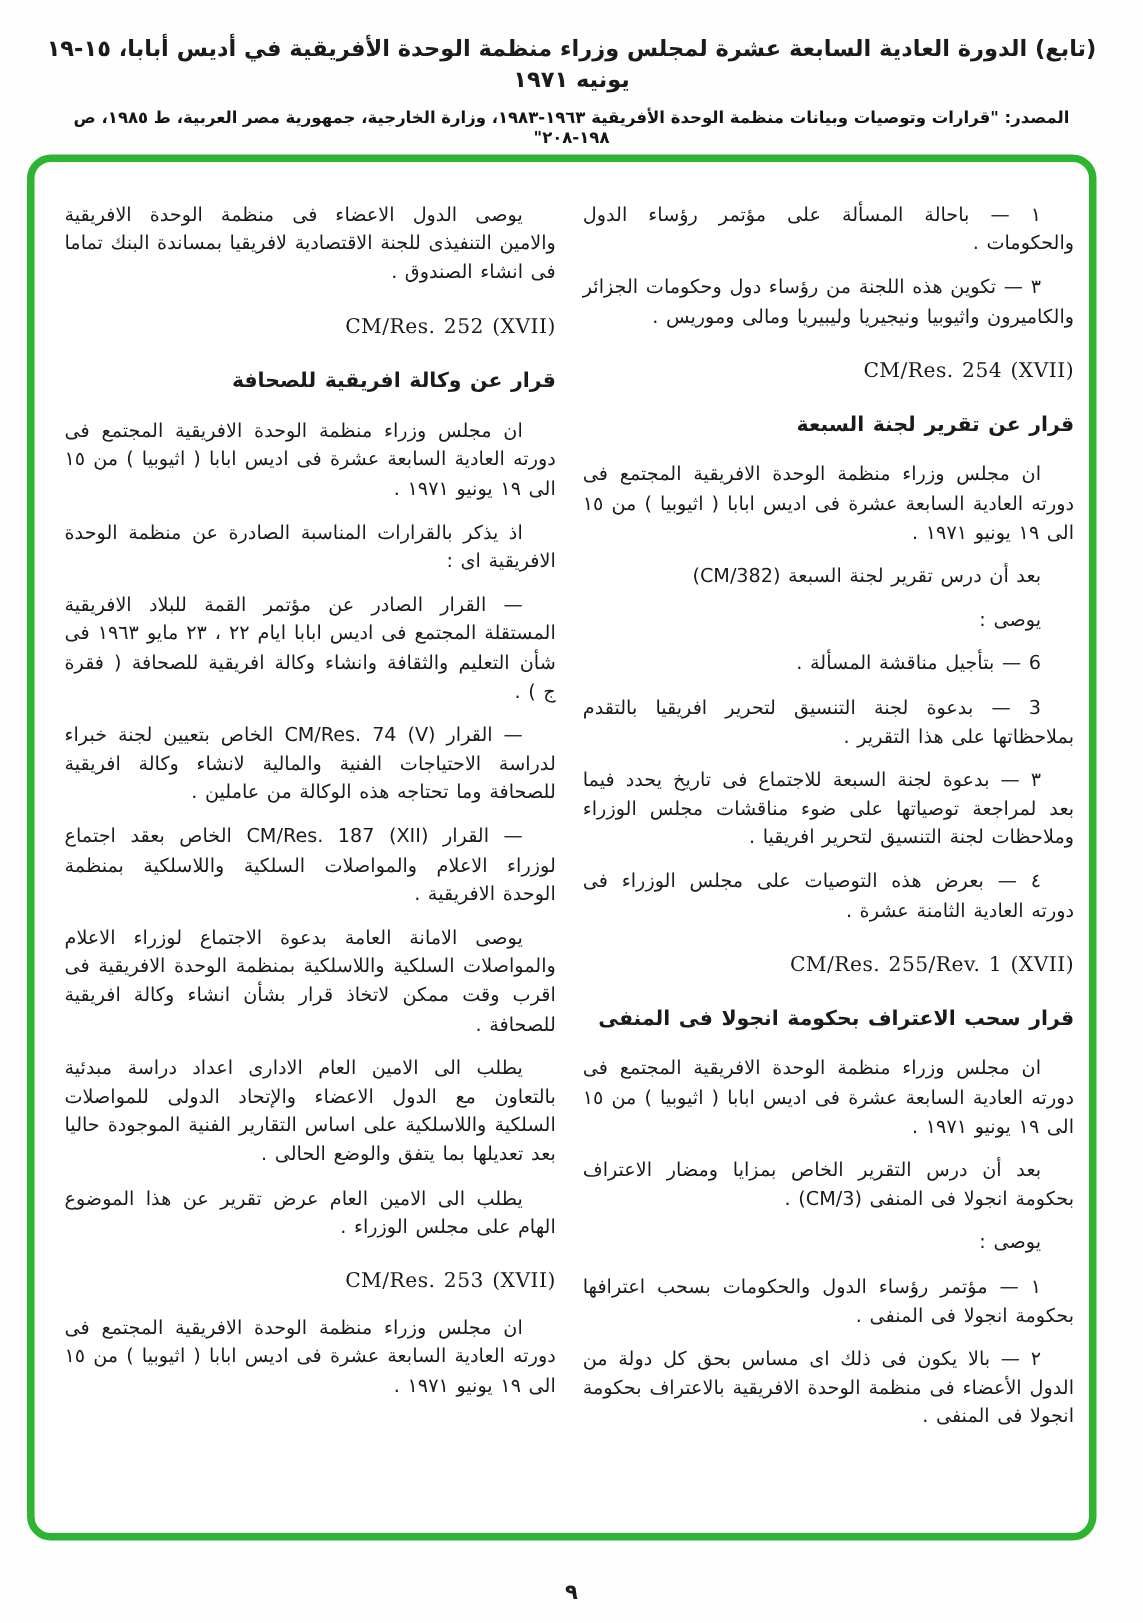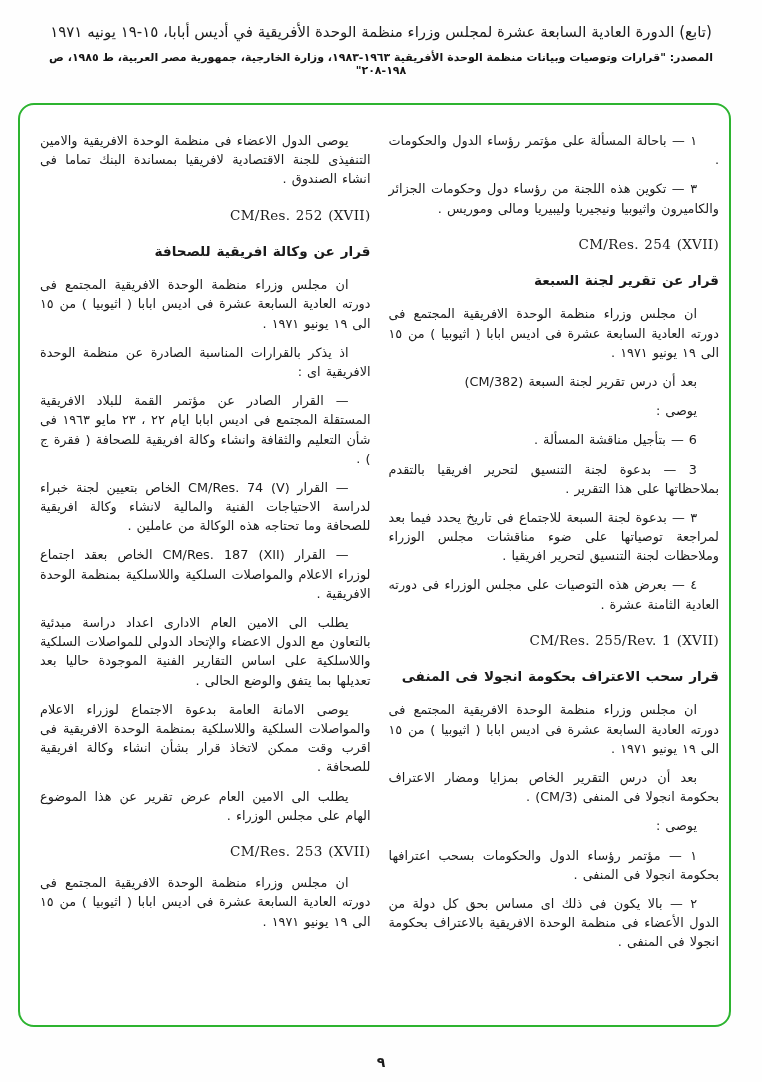--- a/index.html
+++ b/index.html
@@ -9,31 +9,31 @@
     position: relative;
     font-family: "DejaVu Sans", sans-serif;
     color: #1b1b1b;
     overflow: hidden;
   }
   .page-header {
     position: absolute; top: 22px; left: 0; right: 0;
     text-align: center; direction: rtl;
   }
   .header-title {
-    font-size: 15px; font-weight: normal; line-height: 1.4;
+    font-size: 15px; font-weight: bold; line-height: 1.4;
     padding: 0 30px;
   }
   .header-source {
     font-size: 11px; font-weight: bold; margin-top: 8px;
     padding: 0 30px; color: #141414;
   }
   .doc-border {
     position: absolute; left: 18px; top: 103px;
     width: 713px; height: 924px;
-    border: 2px solid #eab308;
+    border: 5px solid #eab308;
     border-radius: 16px;
     box-sizing: border-box;
     background: #ffffff;
   }
   .columns {
     position: absolute; inset: 0;
     padding: 26px 10px 14px 20px;
     display: flex; gap: 18px;
     overflow: hidden;
   }
@@ -73,22 +73,22 @@
   <div class="columns">
     <div class="col">
         <div class="block block-paragraph">يوصى الدول الاعضاء فى منظمة الوحدة الافريقية والامين التنفيذى للجنة الاقتصادية لافريقيا بمساندة البنك تماما فى انشاء الصندوق .</div>
         <div class="block block-ref" dir="ltr">CM/Res. 252 (XVII)</div>
         <div class="block block-heading">قرار عن وكالة افريقية للصحافة</div>
         <div class="block block-paragraph">ان مجلس وزراء منظمة الوحدة الافريقية المجتمع فى دورته العادية السابعة عشرة فى اديس ابابا ( اثيوبيا ) من ١٥ الى ١٩ يونيو ١٩٧١ .</div>
         <div class="block block-paragraph">اذ يذكر بالقرارات المناسبة الصادرة عن منظمة الوحدة الافريقية اى :</div>
         <div class="block block-item">— القرار الصادر عن مؤتمر القمة للبلاد الافريقية المستقلة المجتمع فى اديس ابابا ايام ٢٢ ، ٢٣ مايو ١٩٦٣ فى شأن التعليم والثقافة وانشاء وكالة افريقية للصحافة ( فقرة ج ) .</div>
         <div class="block block-item">— القرار CM/Res. 74 (V) الخاص بتعيين لجنة خبراء لدراسة الاحتياجات الفنية والمالية لانشاء وكالة افريقية للصحافة وما تحتاجه هذه الوكالة من عاملين .</div>
         <div class="block block-item">— القرار CM/Res. 187 (XII) الخاص بعقد اجتماع لوزراء الاعلام والمواصلات السلكية واللاسلكية بمنظمة الوحدة الافريقية .</div>
+        <div class="block block-paragraph">يوصى الامانة العامة بدعوة الاجتماع لوزراء الاعلام والمواصلات السلكية واللاسلكية بمنظمة الوحدة الافريقية فى اقرب وقت ممكن لاتخاذ قرار بشأن انشاء وكالة افريقية للصحافة .</div>
         <div class="block block-paragraph">يطلب الى الامين العام الادارى اعداد دراسة مبدئية بالتعاون مع الدول الاعضاء والإتحاد الدولى للمواصلات السلكية واللاسلكية على اساس التقارير الفنية الموجودة حاليا بعد تعديلها بما يتفق والوضع الحالى .</div>
-        <div class="block block-paragraph">يوصى الامانة العامة بدعوة الاجتماع لوزراء الاعلام والمواصلات السلكية واللاسلكية بمنظمة الوحدة الافريقية فى اقرب وقت ممكن لاتخاذ قرار بشأن انشاء وكالة افريقية للصحافة .</div>
         <div class="block block-paragraph">يطلب الى الامين العام عرض تقرير عن هذا الموضوع الهام على مجلس الوزراء .</div>
         <div class="block block-ref" dir="ltr">CM/Res. 253 (XVII)</div>
         <div class="block block-paragraph">ان مجلس وزراء منظمة الوحدة الافريقية المجتمع فى دورته العادية السابعة عشرة فى اديس ابابا ( اثيوبيا ) من ١٥ الى ١٩ يونيو ١٩٧١ .</div>
       </div>
     <div class="col">
         <div class="block block-item">١ — باحالة المسألة على مؤتمر رؤساء الدول والحكومات .</div>
         <div class="block block-item">٣ — تكوين هذه اللجنة من رؤساء دول وحكومات الجزائر والكاميرون واثيوبيا ونيجيريا وليبيريا ومالى وموريس .</div>
         <div class="block block-ref" dir="ltr">CM/Res. 254 (XVII)</div>
         <div class="block block-heading">قرار عن تقرير لجنة السبعة</div>
         <div class="block block-paragraph">ان مجلس وزراء منظمة الوحدة الافريقية المجتمع فى دورته العادية السابعة عشرة فى اديس ابابا ( اثيوبيا ) من ١٥ الى ١٩ يونيو ١٩٧١ .</div>

